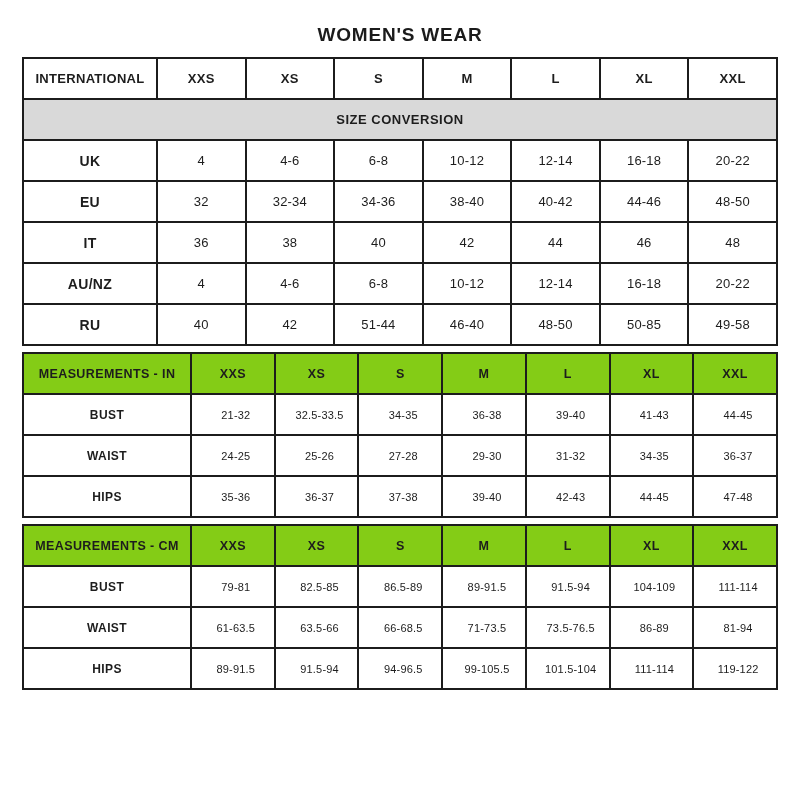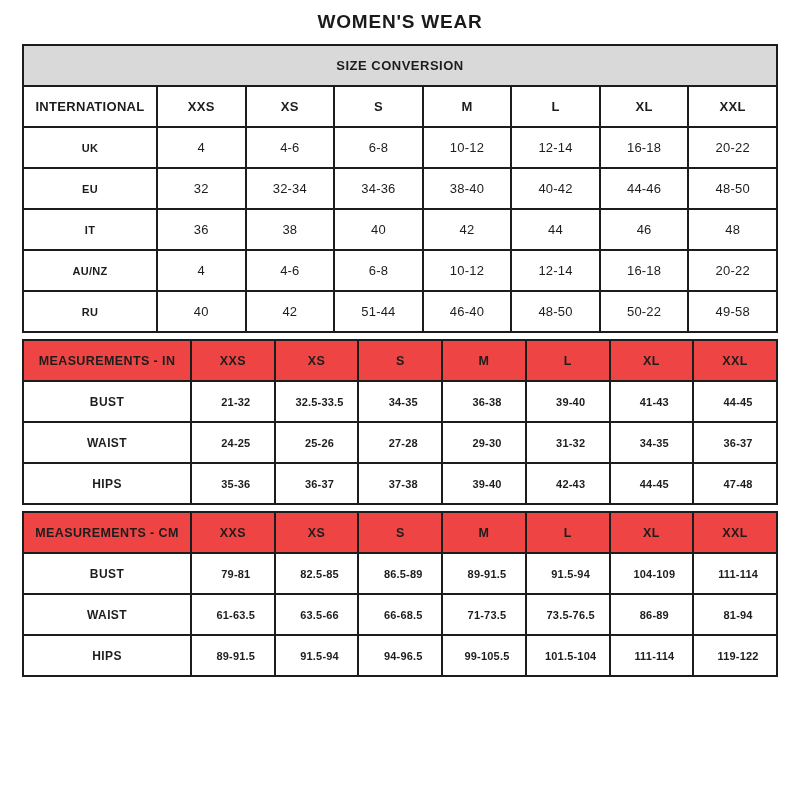--- a/index.html
+++ b/index.html
@@ -11,21 +11,21 @@
     color: #1d1d1d;
     -webkit-font-smoothing: antialiased;
   }
   .page { padding: 7px 22px 0 22px; }
 
   .page-title {
     text-align: center;
     font-size: 19px;
     font-weight: 700;
     letter-spacing: 0.8px;
-    margin: 4px 0 11px 0;
+    margin: 17px 0 11px 0;
     color: #1b1b1b;
   }
 
   table {
     border-collapse: collapse;
     width: 756px;
     table-layout: fixed;
     margin: 0 0 6px 0;
   }
   td, th {
@@ -46,75 +46,75 @@
     letter-spacing: 0.5px;
   }
   .t-conv th.col-head {
     background: #ffffff;
     font-weight: 600;
     font-size: 13px;
     letter-spacing: 0.3px;
   }
   .t-conv td.row-label {
     font-weight: 600;
-    font-size: 11px;
+    font-size: 14px;
     letter-spacing: 0.3px;
   }
   .t-conv td.val {
     font-weight: 500;
     font-size: 13px;
     letter-spacing: 0.2px;
   }
 
   
   .t-meas th {
-    background: #ef4444;
+    background: #84cc16;
     font-weight: 700;
     font-size: 12.5px;
     letter-spacing: 0.4px;
   }
   .t-meas td.row-label {
     font-weight: 600;
     font-size: 12px;
     letter-spacing: 0.4px;
   }
   .t-meas td.val {
-    font-weight: 700;
+    font-weight: 400;
     font-size: 11px;
     letter-spacing: 0.2px;
     padding-left: 8px;
   }
 </style>
 </head>
 <body>
 
 <div class="page">
 
   <h1 class="page-title">WOMEN'S WEAR</h1>
 
   <table class="t-conv">
     <colgroup>
       <col style="width:134px">
       <col span="7">
     </colgroup>
     <tbody>
-        <tr>
-          <td class="span-header" colspan="8">SIZE CONVERSION</td>
-        </tr>
         <tr>
           <th class="col-head">INTERNATIONAL</th>
           <th class="col-head">XXS</th>
           <th class="col-head">XS</th>
           <th class="col-head">S</th>
           <th class="col-head">M</th>
           <th class="col-head">L</th>
           <th class="col-head">XL</th>
           <th class="col-head">XXL</th>
         </tr>
         <tr>
+          <td class="span-header" colspan="8">SIZE CONVERSION</td>
+        </tr>
+        <tr>
           <td class="row-label">UK</td>
           <td class="val">4</td>
           <td class="val">4-6</td>
           <td class="val">6-8</td>
           <td class="val">10-12</td>
           <td class="val">12-14</td>
           <td class="val">16-18</td>
           <td class="val">20-22</td>
         </tr>
         <tr>
@@ -147,21 +147,21 @@
           <td class="val">16-18</td>
           <td class="val">20-22</td>
         </tr>
         <tr>
           <td class="row-label">RU</td>
           <td class="val">40</td>
           <td class="val">42</td>
           <td class="val">51-44</td>
           <td class="val">46-40</td>
           <td class="val">48-50</td>
-          <td class="val">50-22</td>
+          <td class="val">50-85</td>
           <td class="val">49-58</td>
         </tr>
       </tbody>
   </table>
 
   <table class="t-meas">
     <colgroup>
       <col style="width:168px">
       <col span="7">
     </colgroup>

